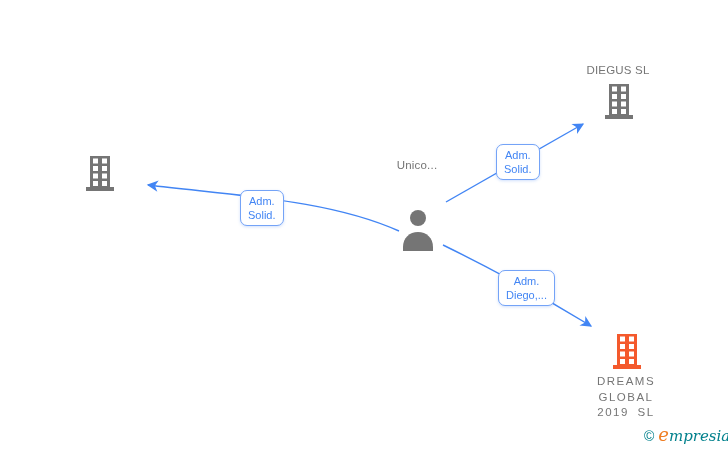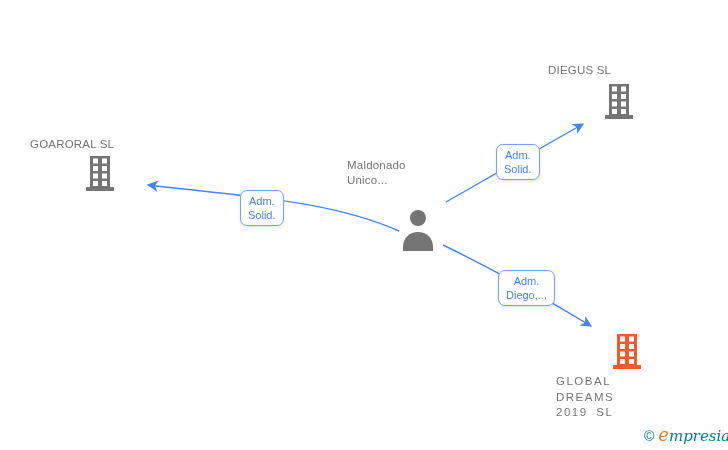--- a/index.html
+++ b/index.html
@@ -14,20 +14,21 @@
   .edges-layer {
     position: absolute;
     left: 0; top: 0;
     width: 728px; height: 450px;
   }
   .node-label {
     position: absolute;
     color: #757575;
     font-size: 11.5px;
     line-height: 15px;
+    text-align: center;
     letter-spacing: 0.2px;
   }
   .label-goaroral { left: 30px;  top: 137px; width: 140px; }
   .label-diegus   { left: 548px; top: 63px;  width: 140px; }
   .label-person   { left: 347px; top: 158px; width: 140px; }
   .label-global   { left: 556px; top: 374px; width: 140px;
                     line-height: 15.5px; letter-spacing: 1.5px; word-spacing: 4px; }
   .node-icon { position: absolute; }
   .icon-goaroral { left: 85px;  top: 156px; }
   .icon-diegus   { left: 604px; top: 84px;  }
@@ -97,21 +98,20 @@
   </div>
   <div class="edge-label edge-label-2">
     <div>Adm.</div>
     <div>Solid.</div>
   </div>
   <div class="edge-label edge-label-3">
     <div>Adm.</div>
     <div>Diego,...</div>
   </div>
 
-  <div class="node-label label-goaroral">GOARORAL SL</div>
   <span class="node-icon icon-goaroral gray-icon">
     <svg width="30" height="36" viewBox="0 0 30 36" xmlns="http://www.w3.org/2000/svg">
       <rect x="5" y="0" width="20" height="32" fill="currentColor"></rect>
       <rect x="1" y="31" width="28" height="4" fill="currentColor"></rect>
       <g fill="#ffffff">
         <rect x="8" y="2.5" width="5" height="5"></rect>
           <rect x="17" y="2.5" width="5" height="5"></rect>
         <rect x="8" y="10" width="5" height="5"></rect>
           <rect x="17" y="10" width="5" height="5"></rect>
         <rect x="8" y="17.5" width="5" height="5"></rect>
@@ -134,21 +134,20 @@
           <rect x="17" y="10" width="5" height="5"></rect>
         <rect x="8" y="17.5" width="5" height="5"></rect>
           <rect x="17" y="17.5" width="5" height="5"></rect>
         <rect x="8" y="25" width="5" height="5"></rect>
           <rect x="17" y="25" width="5" height="5"></rect>
       </g>
     </svg>
   </span>
 
   <div class="node-label label-person">
-    <div>Maldonado</div>
     <div>Unico...</div>
   </div>
   <span class="node-icon icon-person gray-icon">
     <svg width="36" height="42" viewBox="0 0 36 42" xmlns="http://www.w3.org/2000/svg">
       <circle cx="18" cy="9" r="8" fill="currentColor"></circle>
       <path d="M3,42 v-4 c0,-9 6.5,-15 15,-15 s15,6 15,15 v4 z" fill="currentColor"></path>
     </svg>
   </span>
 
   <span class="node-icon icon-global orange-icon">
@@ -161,22 +160,22 @@
         <rect x="8" y="10" width="5" height="5"></rect>
           <rect x="17" y="10" width="5" height="5"></rect>
         <rect x="8" y="17.5" width="5" height="5"></rect>
           <rect x="17" y="17.5" width="5" height="5"></rect>
         <rect x="8" y="25" width="5" height="5"></rect>
           <rect x="17" y="25" width="5" height="5"></rect>
       </g>
     </svg>
   </span>
   <div class="node-label label-global">
+    <div>DREAMS</div>
     <div>GLOBAL</div>
-    <div>DREAMS</div>
     <div>2019 SL</div>
   </div>
 
   <div class="watermark">
     <span class="copyright-symbol">©</span>
     <span class="brand"><span class="brand-initial">e</span><span>mpresia</span></span>
   </div>
 
 </div>
 

